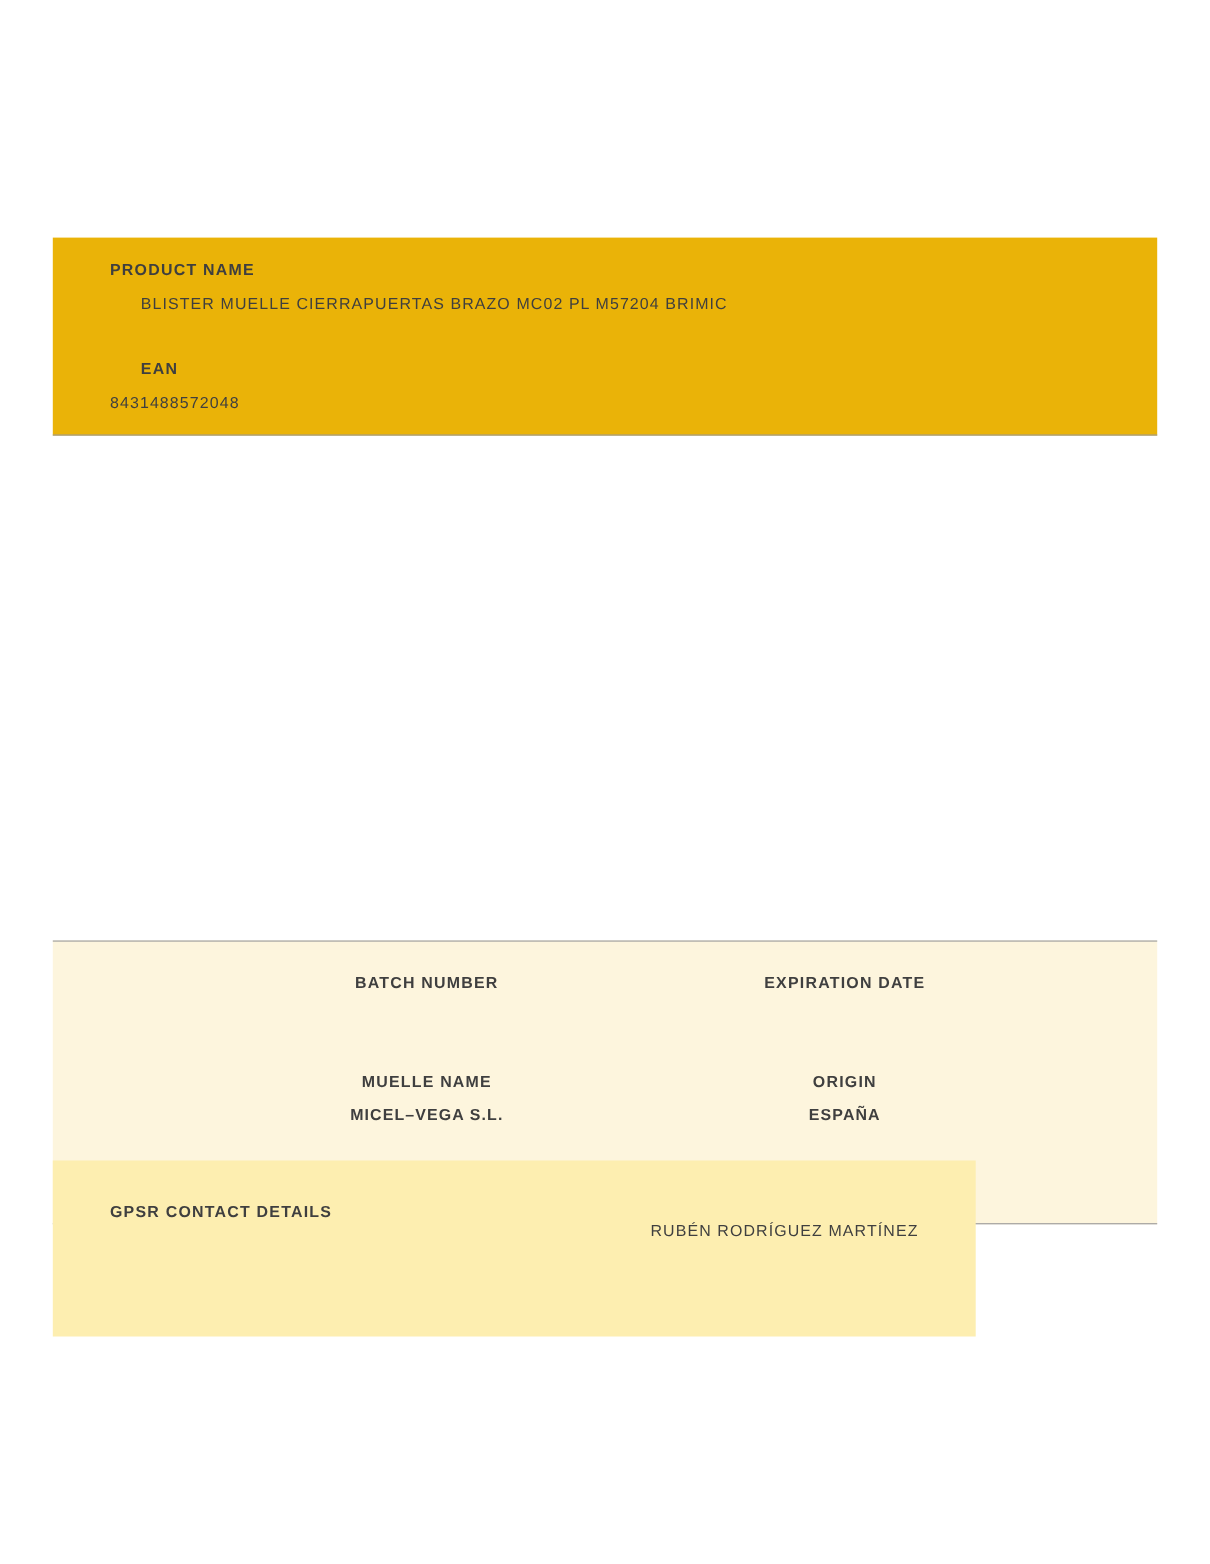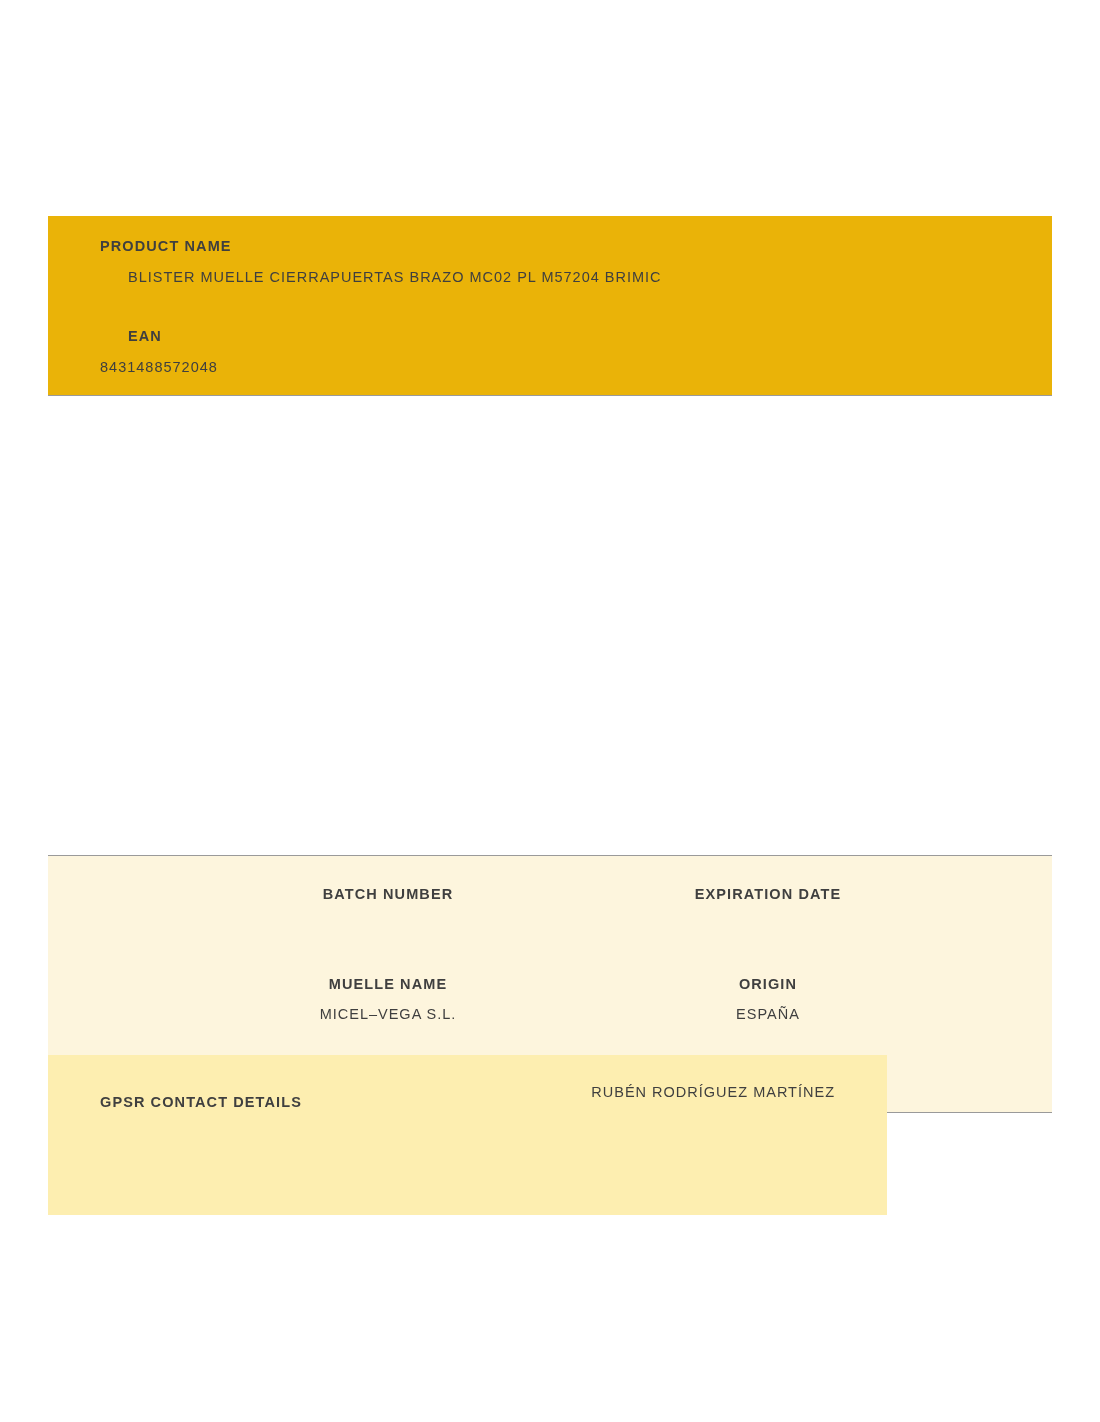--- a/index.html
+++ b/index.html
@@ -87,41 +87,41 @@
 
   .mid-cell {
     position: absolute;
     text-align: center;
   }
   .col-a { left: 180px; width: 320px; }
   .col-b { left: 560px; width: 320px; }
 
   .row-1 { top: 30px; }
   .row-2 { top: 120px; }
-  .row-2-val { top: 150px; }
+  .row-2-val { top: 150px; font-weight: bold; }
 
   
   .bottom-block {
     position: absolute;
     left: 48px;
     top: 1055px;
     width: 839px;
     height: 160px;
     background: #fdeeb0;
     box-sizing: border-box;
   }
   .gpsr-label {
     position: absolute;
     left: 52px;
     top: 39px;
   }
   .gpsr-lines {
     position: absolute;
     right: 52px;
-    top: 23px;
+    top: 51px;
     text-align: center;
     line-height: 28px;
   }
   .gpsr-lines div {
     font-size: 14.5px;
     letter-spacing: 1.0px;
     color: #3f3f3f;
   }
 </style>
 </head>

